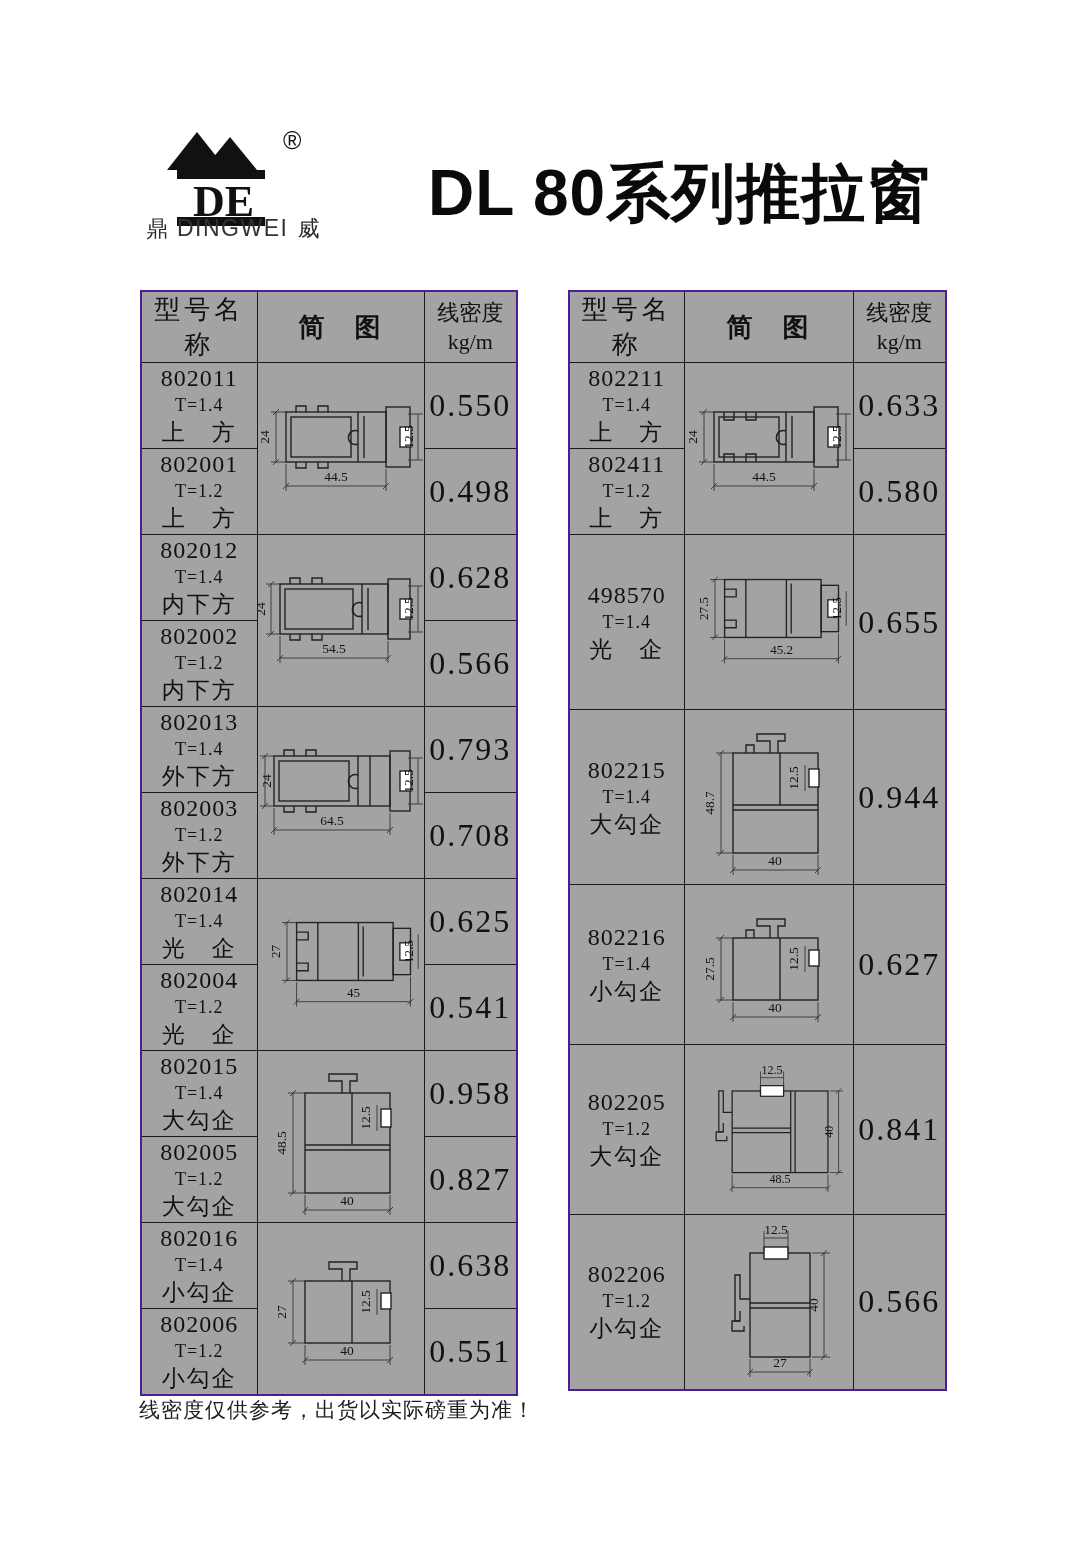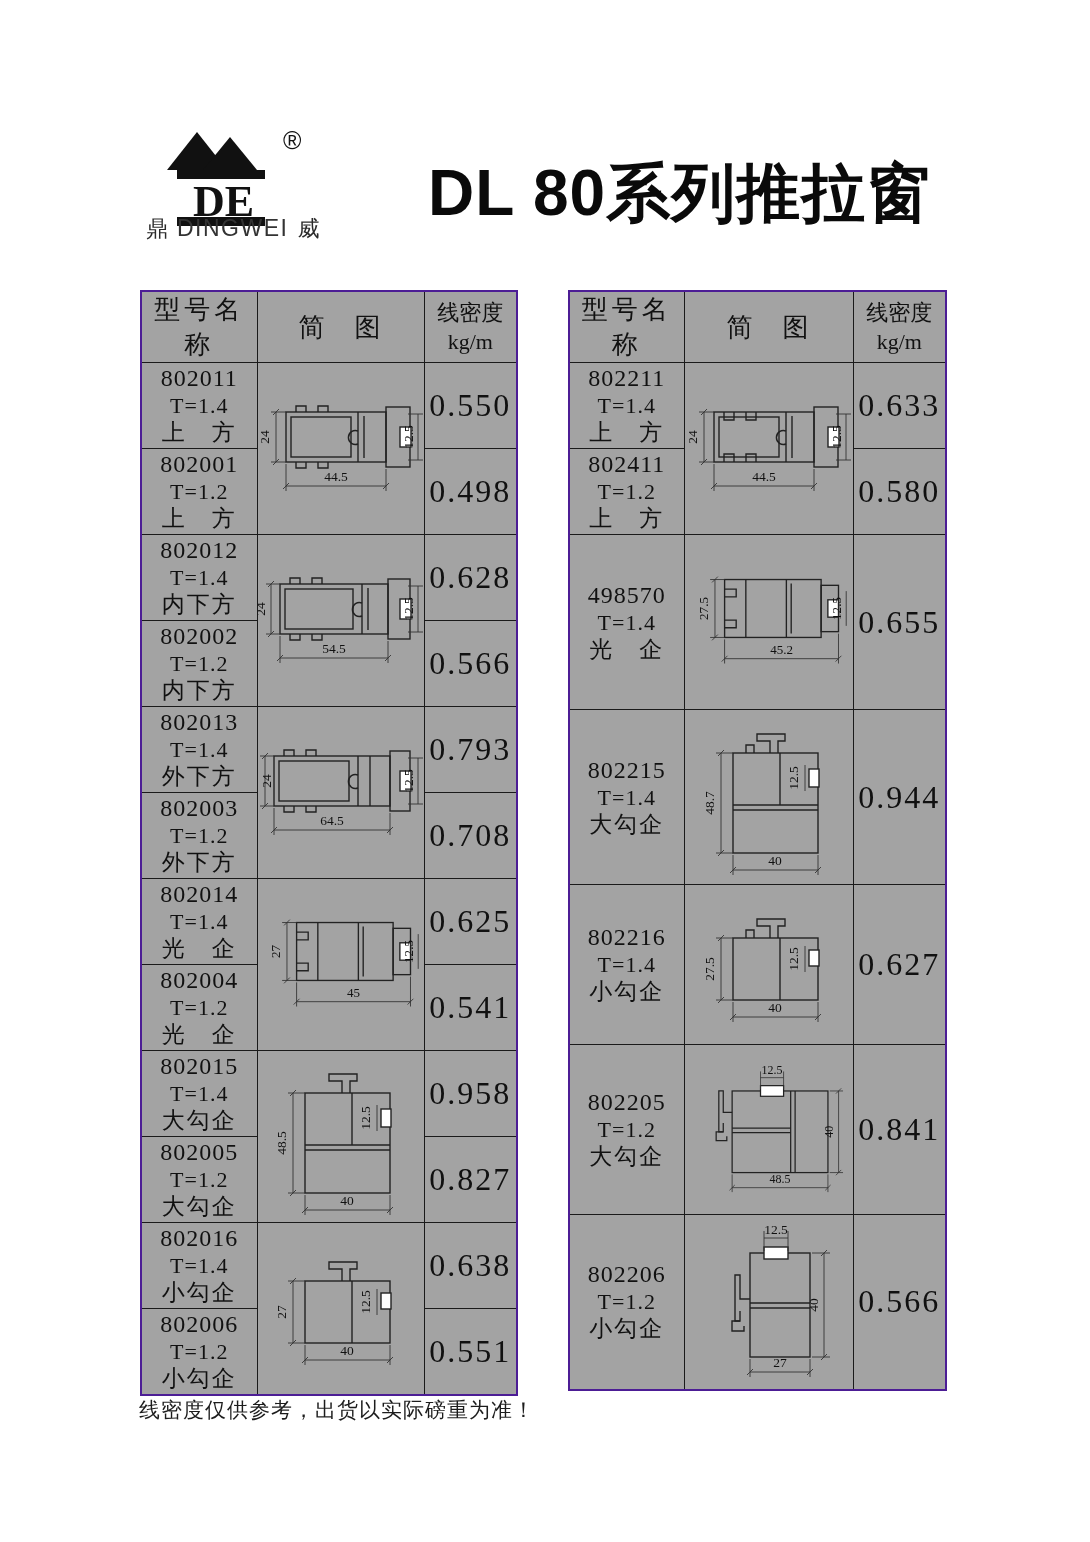--- a/index.html
+++ b/index.html
@@ -17,24 +17,24 @@
   .page-title { position:absolute; left:428px; top:150px; font-size:64px; font-weight:bold;
                 font-family:"Liberation Sans","DejaVu Sans",sans-serif; letter-spacing:1px; color:#0a0a0a; }
 
   
   table.spec { position:absolute; border-collapse:collapse; table-layout:fixed; background:#a3a3a3; border:2px solid #4c1d95; }
   #left-table  { left:140px; top:290px; width:376px; }
   #right-table { left:568px; top:290px; width:377px; }
   td.cell { border:1px solid #1a1a1a; text-align:center; vertical-align:middle; padding:0; overflow:hidden; }
   tr.h68 { height:68px; } tr.h86 { height:86px;margin-left:31px; } tr.h160 { height:160px; } tr.h170 { height:170px; } tr.h175 { height:175px; }
   .hdr-model   { font-size:26px; letter-spacing:4px; }
-  .hdr-diagram { font-size:26px; letter-spacing:2px; }
+  .hdr-diagram { font-size:26px; letter-spacing:2px;font-weight:bold; }
   .hdr-density { font-size:22px; line-height:29px; }
   .model  { font-size:24px; letter-spacing:1px; line-height:28px; }
-  .thick  { font-size:22px; line-height:27px; letter-spacing:1px; }
+  .thick  { font-size:18px; line-height:27px; letter-spacing:1px; }
   .pos    { font-size:23px; line-height:28px; letter-spacing:2px; }
   .density{ font-size:32px; letter-spacing:2px; }
 
   
   svg.prof { display:block; margin:0 auto; }
   svg .pl  { fill:none; stroke:#222; stroke-width:1.4; }
   svg .plw { fill:#fff; stroke:#222; stroke-width:1.4; }
   svg .dim { stroke:#333; stroke-width:0.9; fill:none; }
   svg text.dimt { font-size:13.5px; fill:#111; font-family:"Liberation Serif","DejaVu Serif",serif; }
 

